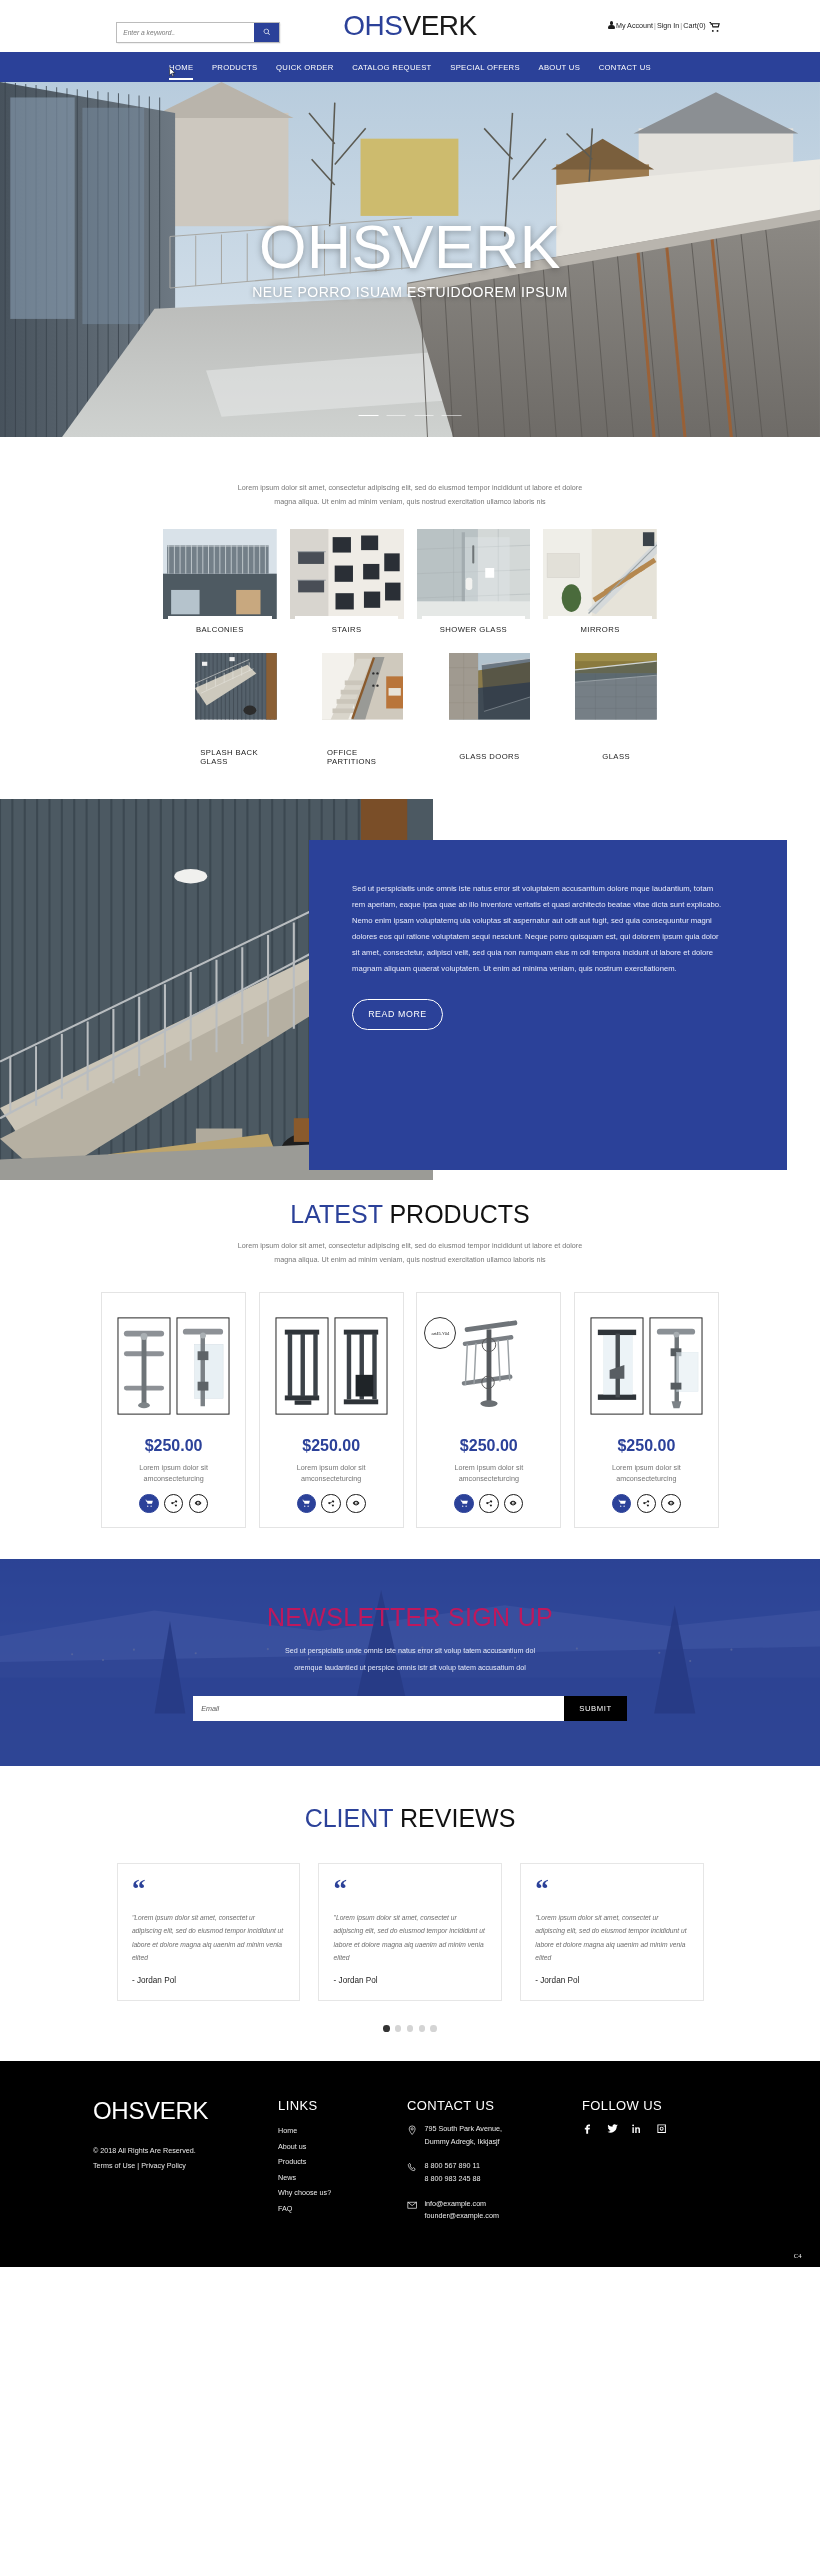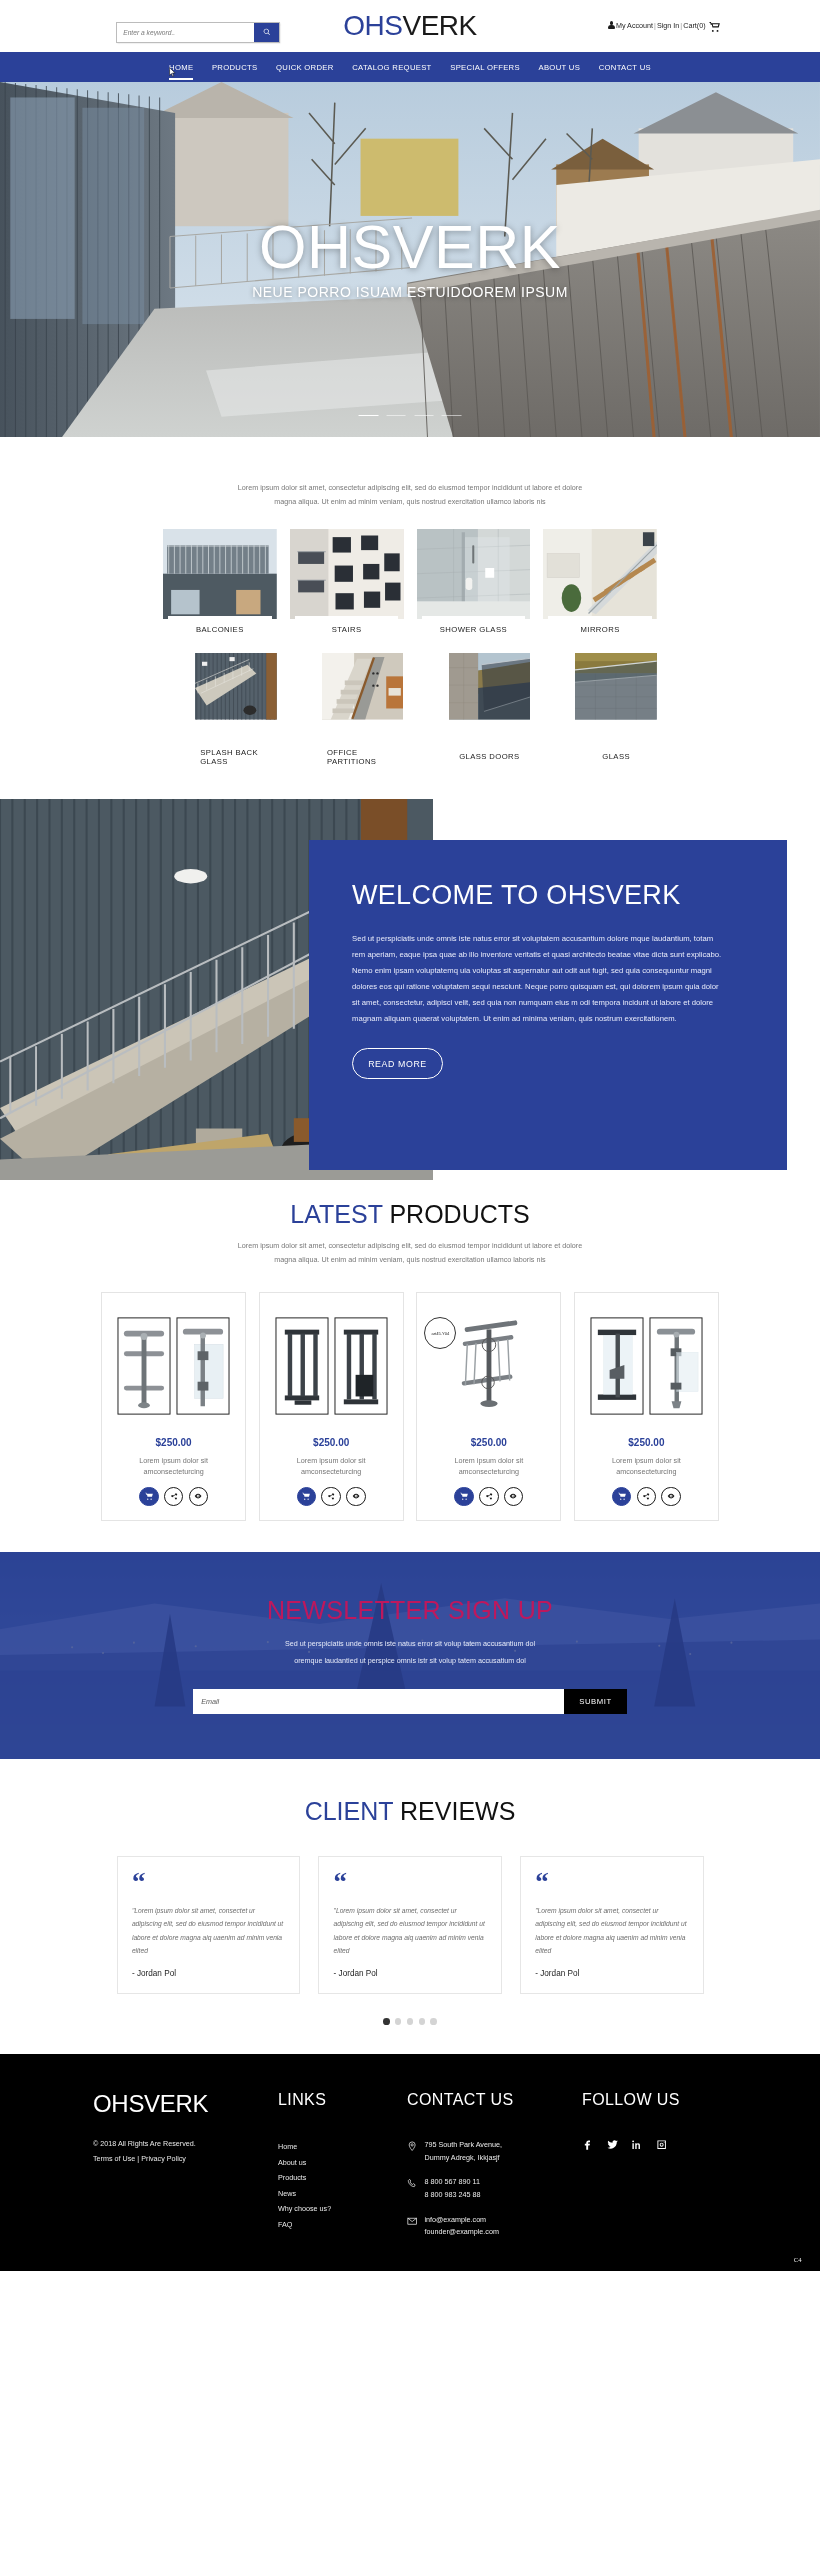--- a/index.html
+++ b/index.html
@@ -84,21 +84,21 @@
   .wel-p { font-size:7.7px; line-height:16px; color:#e9ecfb; font-family:"Liberation Sans Narrow","Liberation Sans",sans-serif; }
   .btn-outline { display:inline-flex; align-items:center; justify-content:center; margin-top:21.6px; width:91px; height:31px;
       border:1px solid #fff; border-radius:16.5px; color:#fff; font-size:8.8px; letter-spacing:0.6px; cursor:pointer; background:transparent;
       font-family:"Liberation Sans Narrow","Liberation Sans",sans-serif; }
 
   
   .latest { padding:20.6px 0 31px; }
   .cards { width:618px; margin:25px auto 0; display:grid; grid-template-columns:repeat(4,1fr); gap:12.4px; }
   .card { border:0.5px solid #e4e4e4; background:#fff; padding:11.3px 9.3px 13.4px; text-align:center; position:relative; }
   .card-img { height:124px; display:flex; align-items:center; justify-content:center; gap:5.2px; position:relative; }
-  .price { margin-top:8.2px; font-size:10px; color:#2b4199; font-weight:bold;
+  .price { margin-top:8.2px; font-size:16px; color:#2b4199; font-weight:bold;
       font-family:"Liberation Sans Narrow","Liberation Sans",sans-serif; }
   .cdesc { margin-top:7.2px; font-size:7.2px; line-height:11.3px; color:#757575;
       font-family:"Liberation Sans Narrow","Liberation Sans",sans-serif; }
   .acts { margin-top:9.3px; display:flex; justify-content:center; gap:5.2px; }
   .acts button { width:19.6px; height:19.6px; border-radius:50%; border:0.5px solid #1a1a1a; background:#fff; cursor:pointer;
       display:flex; align-items:center; justify-content:center; padding:0; }
   .acts button.prim { background:#2b4199; border-color:#2b4199; }
   .acts svg { width:8.2px; height:8.2px; fill:#1a1a1a; }
   .acts .prim svg { fill:#fff; }
   .badge { position:absolute; left:7.2px; top:24px; width:32px; height:32px; border-radius:50%; border:0.5px solid #333;
@@ -134,21 +134,21 @@
   .dots span.on { background:#333; }
 
   
   .footer { background:#000; color:#fff; padding:37px 0 20.6px; position:relative; min-height:206px; }
   .f-wrap { width:634px; margin:0 auto; display:grid; grid-template-columns:185px 129px 175px 1fr; }
   .f-logo { font-size:24px; line-height:25px; font-weight:300; letter-spacing:-0.3px; white-space:nowrap;
       font-family:"Liberation Sans Narrow","Liberation Sans",sans-serif; color:#fff; }
   .f-copy { margin-top:19.6px; font-size:7.2px; line-height:15.5px; color:#e8e8e8;
       font-family:"Liberation Sans Narrow","Liberation Sans",sans-serif; }
   .f-copy a { color:#e8e8e8; text-decoration:none; }
-  .f-h { font-size:16px; letter-spacing:0.4px; margin-bottom:30px; font-weight:300;
+  .f-h { font-size:13px; letter-spacing:0.4px; margin-bottom:10px; font-weight:300;
       font-family:"Liberation Sans Narrow","Liberation Sans",sans-serif; }
   .f-links a { display:block; font-size:7.2px; line-height:15.5px; color:#e9e9e9; text-decoration:none;
       font-family:"Liberation Sans Narrow","Liberation Sans",sans-serif; }
   .f-row { display:flex; gap:7.2px; margin-bottom:12.4px; align-items:flex-start; }
   .f-row svg { width:10.3px; height:12.4px; stroke:#fff; fill:none; flex:none; margin-top:1px; }
   .f-row .txt { font-size:7.2px; line-height:12.4px; color:#ececec;
       font-family:"Liberation Sans Narrow","Liberation Sans",sans-serif; }
   .soc { display:flex; gap:13.4px; }
   .soc a { color:#fff; }
   .soc svg { width:11.3px; height:11.3px; fill:#fff; }
@@ -458,21 +458,20 @@
         </g>
       <ellipse cx="610" cy="680" rx="64" ry="34" fill="#1e1e1e"></ellipse>
       <rect x="570" y="620" width="48" height="46" fill="#8a5a2c"></rect>
       <g stroke="#cfd2cf" stroke-width="3">
           <path d="M150 730 L420 700 M170 740 L440 712"></path>
         </g>
       <path d="M0 700 L840 660 L840 740 L0 740 Z" fill="#9b9b96"></path>
     </svg>
   </div>
   <div class="wel-box">
-    <div class="wel-h">WELCOME TO OHSVERK</div>
     <div class="wel-p">Sed ut perspiciatis unde omnis iste natus error sit voluptatem accusantium dolore mque laudantium, totam rem aperiam, eaque ipsa quae ab illo inventore veritatis et quasi architecto beatae vitae dicta sunt explicabo. Nemo enim ipsam voluptatemq uia voluptas sit aspernatur aut odit aut fugit, sed quia consequuntur magni dolores eos qui ratione voluptatem sequi nesciunt. Neque porro quisquam est, qui dolorem ipsum quia dolor sit amet, consectetur, adipisci velit, sed quia non numquam eius m odi tempora incidunt ut labore et dolore magnam aliquam quaerat voluptatem. Ut enim ad minima veniam, quis nostrum exercitationem.</div>
     <button class="btn-outline">READ MORE</button>
   </div>
 </section>
 
 <section class="latest">
   <div class="sec-head">
     <div class="sec-title"><span class="hl">LATEST </span><span class="dk">PRODUCTS</span></div>
     <div class="sec-desc">Lorem ipsum dolor sit amet, consectetur adipiscing elit, sed do eiusmod tempor incididunt ut labore et dolore magna aliqua. Ut enim ad minim veniam, quis nostrud exercitation ullamco laboris nis</div>
   </div>

